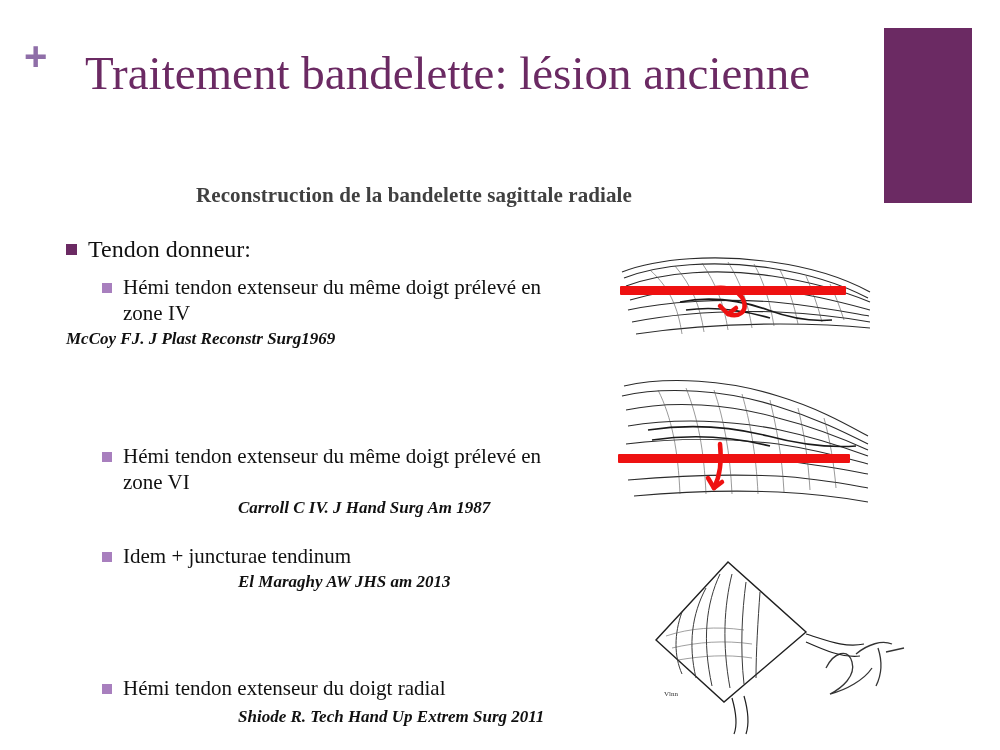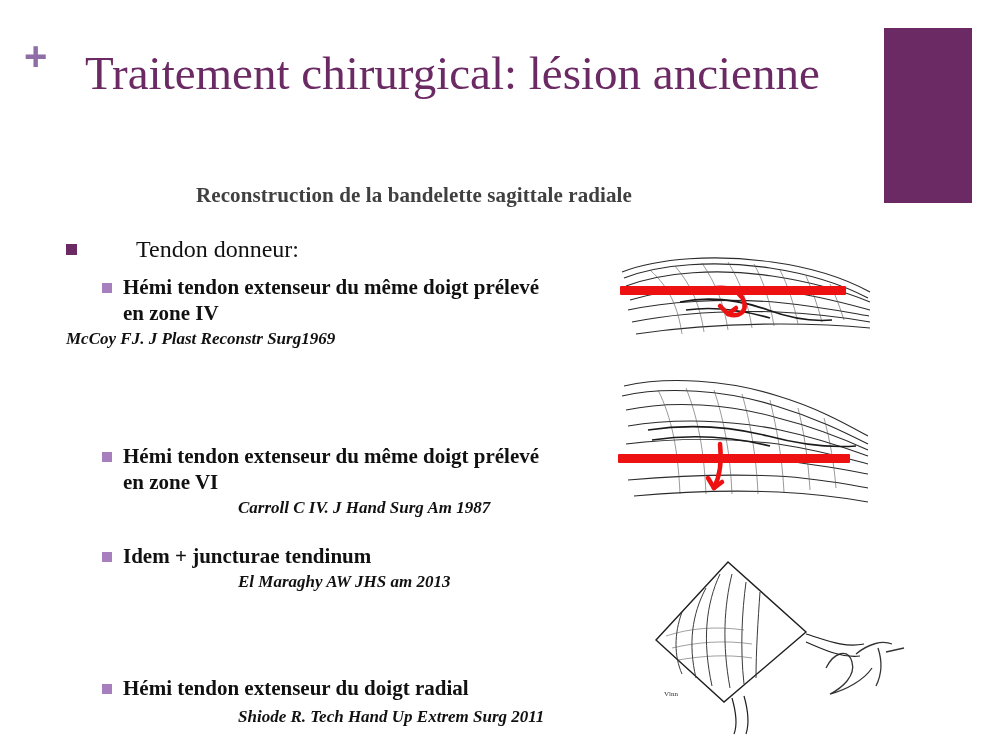--- a/index.html
+++ b/index.html
@@ -65,41 +65,39 @@
   .body-area {
     position: absolute;
     left: 66px;
     top: 235px;
     width: 560px;
   }
   .lvl1 {
     display: flex;
     align-items: flex-start;
     margin-bottom: 4px;
-    gap: 48px;
   }
   .lvl1 .bullet {
     width: 11px;
     height: 11px;
     background: #6b2a63;
     margin-top: 9px;
     margin-right: 11px;
     flex: none;
   }
   .lvl1 .text {
     font-family: "Liberation Serif", serif;
     font-size: 24px;
     color: #111111;
     line-height: 1.2;
   }
   .lvl2 {
     display: flex;
     align-items: flex-start;
     margin-left: 36px;
-    font-weight: bold;
   }
   .lvl2 .bullet {
     width: 10px;
     height: 10px;
     background: #a87fbe;
     margin-top: 8px;
     margin-right: 11px;
     flex: none;
   }
   .lvl2 .text {
@@ -134,21 +132,21 @@
 </style>
 </head>
 <body>
 
 <div class="slide">
 
   <div class="corner-block"></div>
 
   <div class="plus-mark">+</div>
 
-  <div class="title">Traitement chirurgical: lésion ancienne</div>
+  <div class="title">Traitement bandelette: lésion ancienne</div>
 
   <div class="subtitle">Reconstruction de la bandelette sagittale radiale</div>
 
   <div class="body-area">
     <div class="lvl1">
       <span class="bullet"></span>
       <span class="text">Tendon donneur:</span>
     </div>
   </div>
 

